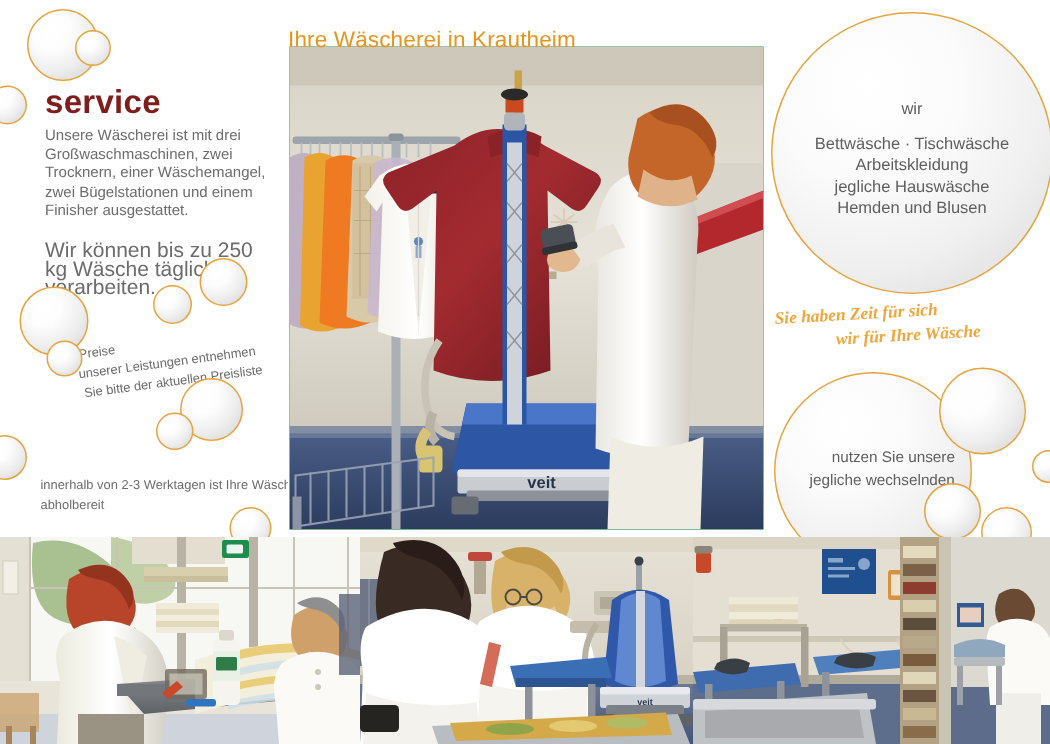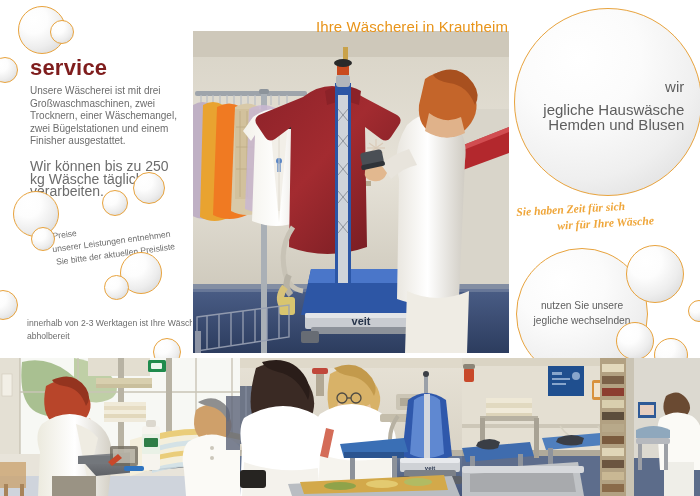--- a/index.html
+++ b/index.html
@@ -32,35 +32,35 @@
           font-size:14px;line-height:12.6px;}
   .svc-p4{position:absolute;left:27px;top:317px;width:190px;color:#6c6c6c;
           font-size:8.6px;line-height:12.6px;}
 
   .rot-block{position:absolute;left:38px;top:232px;width:210px;color:#6c6c6c;
              font-size:8.6px;line-height:13px;
              transform:rotate(-7.5deg);transform-origin:0 0;}
   .rot-block div:nth-child(2){padding-left:12px;}
   .rot-block div:nth-child(3){padding-left:14px;}
 
-  .title{position:absolute;left:192px;top:18px;width:316px;text-align:right;
+  .title{position:absolute;left:192px;top:18px;width:316px;text-align:left;
          color:#E8941A;font-size:15px;letter-spacing:.1px;}
 
-  .circ-text{width:82%;text-align:right;color:#5e5e5e;
-             font-size:15px;line-height:14.3px;margin-top:8px;}
+  .circ-text{width:82%;text-align:center;color:#5e5e5e;
+             font-size:11px;line-height:14.3px;margin-top:8px;}
   .circ-text .gap{display:block;height:9px;}
 
   .script{position:absolute;left:516px;top:205px;width:178px;
           color:#EFA63A;font-size:11.6px;line-height:16px;
           font-family:"Liberation Serif","DejaVu Serif",serif;
           font-style:italic;font-weight:bold;
           transform:rotate(-3.2deg);transform-origin:0 0;}
   .script .l2{display:block;padding-left:40px;}
 
-  .offer-text{width:84%;text-align:center;color:#5e5e5e;
+  .offer-text{width:84%;text-align:right;color:#5e5e5e;
               font-size:10.2px;line-height:14.6px;}
 
   
   .photo{position:absolute;overflow:hidden;background:#15803d;}
   .ph-main{left:192px;top:30px;width:316px;height:322px;border:1px solid #ffffff;}
   .ph-strip{left:0px;top:358px;width:700px;height:138px;}
 </style>
 </head>
 <body>
 
@@ -254,20 +254,22 @@
       <rect x="2" y="300" width="6" height="22" fill="#8d94a5"></rect>
     </svg>
   </div>
 
   <div class="title">Ihre Wäscherei in Krautheim</div>
 
   <div class="textbubble" style="left:514px;top:8px;width:188px;height:188px;">
     <div class="circ-text">
       <div>wir</div>
       <span class="gap"></span>
+      <div>Bettwäsche · Tischwäsche</div>
+      <div>Arbeitskleidung</div>
       <div>jegliche Hauswäsche</div>
       <div>Hemden und Blusen</div>
     </div>
   </div>
 
   <div class="script">
     <span>Sie haben Zeit für sich</span>
     <span class="l2">wir für Ihre Wäsche</span>
   </div>
 

